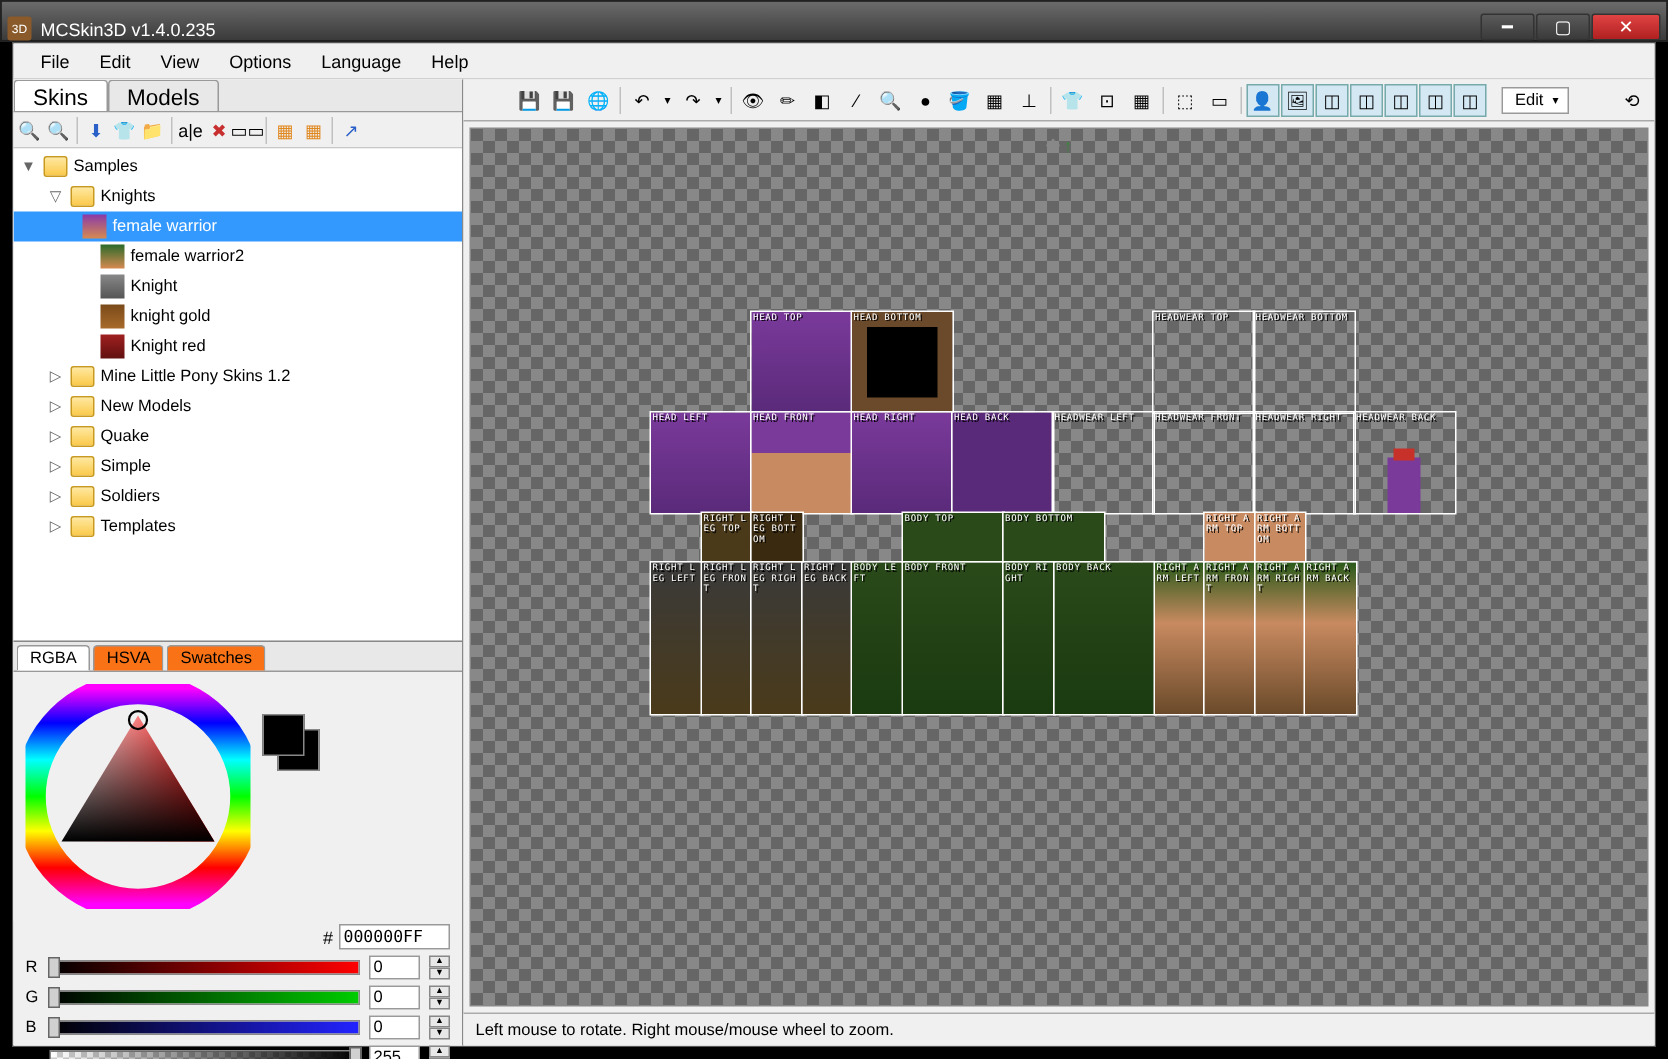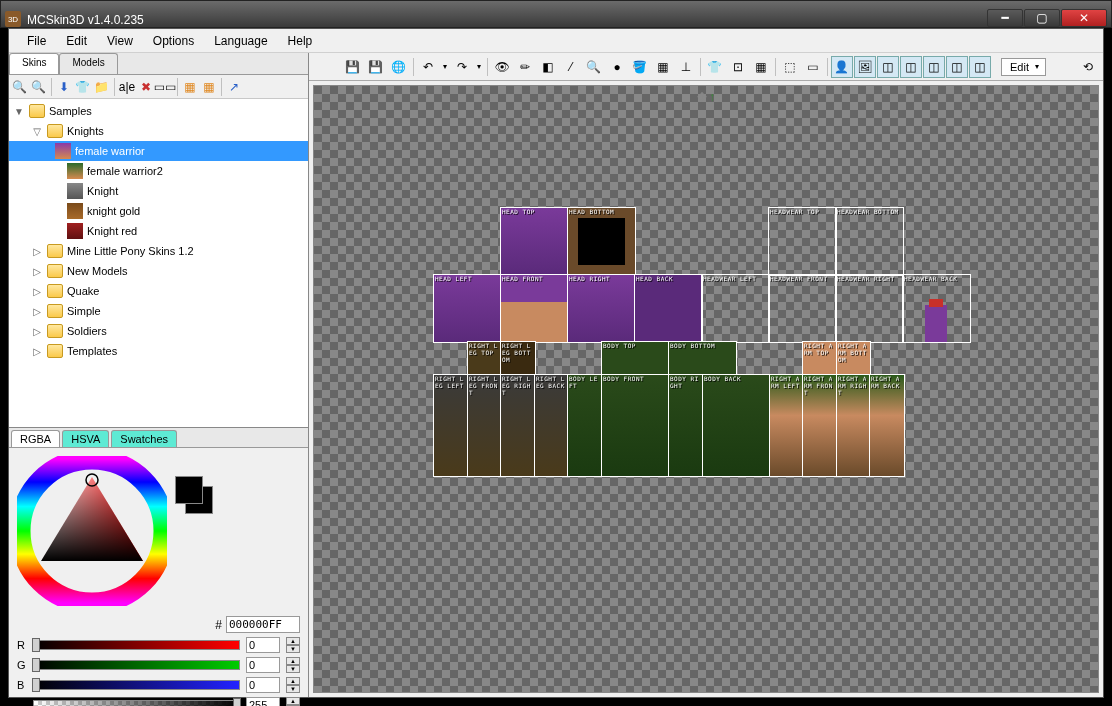--- a/index.html
+++ b/index.html
@@ -18,37 +18,37 @@
   
   
   .menubar { height: 24px; background:#f0f0f0; display:flex; align-items:center; padding:0 8px; gap:0; border-bottom:1px solid #d0d0d0;}
   .menu-item { padding: 4px 10px; }
   
   .body { display:flex; height: calc(100% - 24px); }
   
   
   .left { width: 300px; display:flex; flex-direction:column; border-right:1px solid #888; background:#fff;}
   .side-tabs { height: 22px; background:#e8e8e8; display:flex; border-bottom:1px solid #999;}
-  .side-tab { padding:3px 12px; border:1px solid #999; border-bottom:none; background:#fff; font-size:10px; margin-top:0; border-radius:3px 3px 0 0;}
+  .side-tab { padding:3px 12px; border:1px solid #999; border-bottom:none; background:#fff; font-size:15px; margin-top:0; border-radius:3px 3px 0 0;}
   .side-tab:not(.active){ background:#e8e8e8; }
   
   .side-toolbar { height: 24px; background:#f0f0f0; display:flex; align-items:center; padding:0 2px; gap:1px; border-bottom:1px solid #c8c8c8;}
   .tb-btn { width:18px; height:18px; display:flex;align-items:center;justify-content:center; font-size:12px; border:1px solid transparent;}
   .tb-sep { width:1px; height:18px; background:#c0c0c0; margin:0 2px;}
   
   .tree { flex:1; background:#fff; overflow:auto; padding:2px 0; }
   .tree-row { display:flex; align-items:center; height:20px; padding-left:4px; font-size:11px;}
   .tree-row .exp { width:12px; text-align:center; color:#666; font-size:10px;}
   .tree-row.selected { background:#3399ff; color:#fff; }
   .folder-icon { width:16px; height:14px; background:linear-gradient(#ffe8a0,#fac94a); margin:0 4px; border-radius:2px; border:1px solid #c89a20;}
   .skin-thumb { width:16px; height:16px; margin:0 4px; }
   
   .color-panel { border-top:1px solid #888; background:#f0f0f0; padding:0; height: 270px; display:flex;flex-direction:column;}
   .color-tabs { height:22px; display:flex; background:#e8e8e8; border-bottom:1px solid #999; padding-top:2px; padding-left:2px; gap:2px;}
-  .color-tab { padding:2px 8px; border:1px solid #999; border-bottom:none; font-size:11px; background:#5eead4; border-radius:3px 3px 0 0;}
+  .color-tab { padding:2px 8px; border:1px solid #999; border-bottom:none; font-size:11px; background:#f97316; border-radius:3px 3px 0 0;}
   .color-tab.active { background:#fff; }
   
   .picker-area { flex:1; display:flex; align-items:flex-start; padding:8px; gap:8px; background:#f0f0f0;}
   .swatch-pair { width:40px; height:40px; position:relative; }
   .swatch-pair .back { position:absolute; top:10px; left:10px; width:28px; height:28px; background:#000; border:1px solid #888;}
   .swatch-pair .front { position:absolute; top:0; left:0; width:28px; height:28px; background:#000; border:1px solid #888;}
   
   .hex-row { display:flex; align-items:center; padding:2px 8px; gap:4px;}
   .hex-row input { width:74px; font-family:monospace; font-size:11px; padding:1px 2px; border:1px solid #999; }
   
@@ -443,15 +443,18 @@
             </div>
           <div class="part" style="left:403px;top:167px;width:33px;height:101px;background:linear-gradient(#2a5a1a,#c88a60 40%,#6a4a2a);">
               <div class="lbl">RIGHT ARM RIGHT</div>
             </div>
           <div class="part" style="left:436px;top:167px;width:34px;height:101px;background:linear-gradient(#2a5a1a,#c88a60 40%,#6a4a2a);">
               <div class="lbl">RIGHT ARM BACK</div>
             </div>
         </div>
       </div>
 
+      <div class="status">
+        <span>Left mouse to rotate. Right mouse/mouse wheel to zoom.</span>
+      </div>
     </div>
   </div>
 </div>
 
 </body></html>

